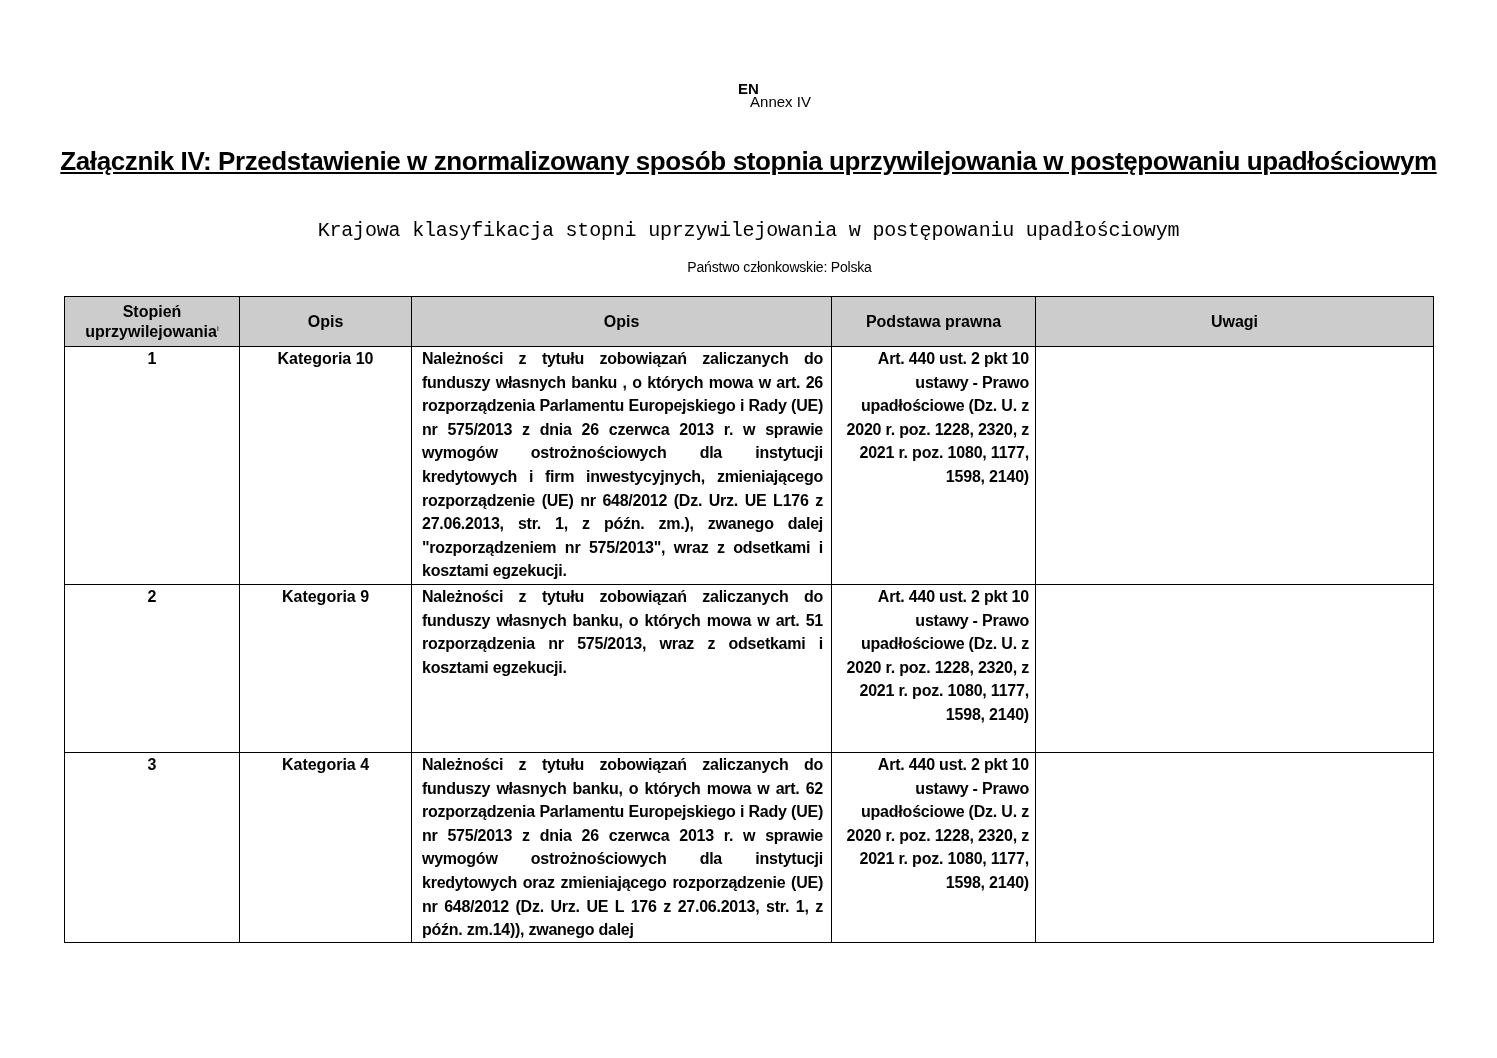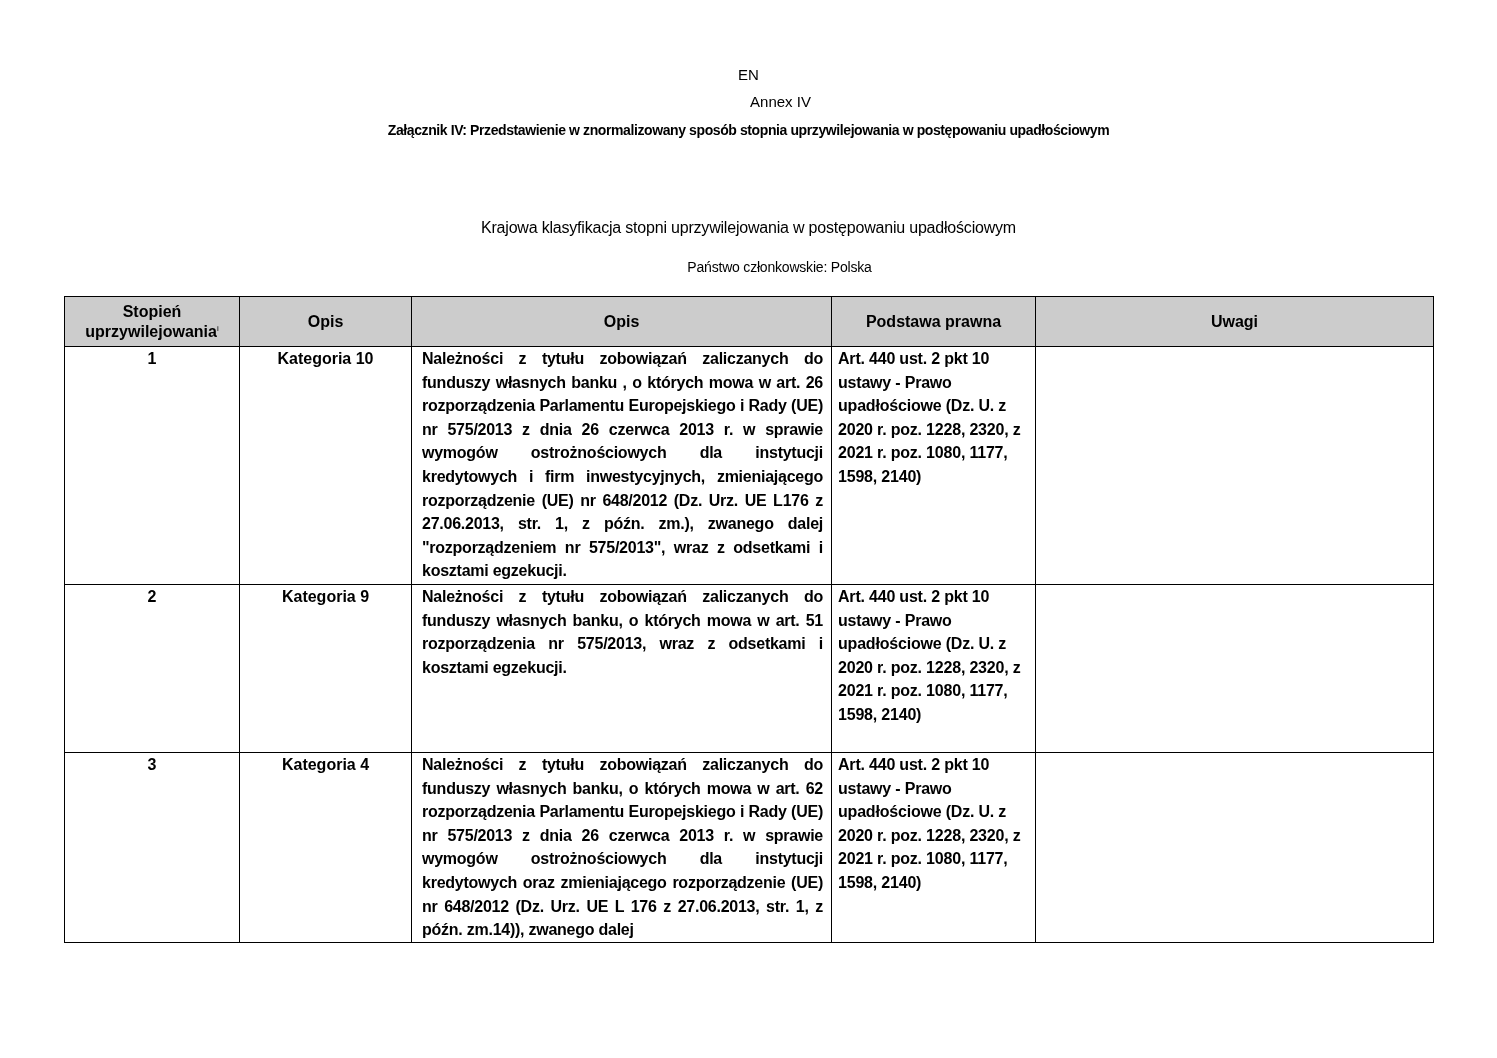--- a/index.html
+++ b/index.html
@@ -1,42 +1,42 @@
 <!DOCTYPE html>
 <html><head>
 <meta charset="utf-8">
 <style>
   html, body { margin: 0; padding: 0; background: #ffffff; }
   body {
     width: 1497px; height: 1058px; position: relative; overflow: hidden;
     font-family: "Liberation Sans", sans-serif; color: #000;
   }
   .hdr { position: absolute; left: 0; width: 1497px; text-align: center; font-size: 15px; }
-  #lang { top: 66px; font-weight: normal; }
+  #lang { top: 80px; font-weight: bold; }
   #annex { top: 93px; margin-left: 32px; }
   #title {
-    top: 122px; font-size: 14px; font-weight: bold; 
+    top: 146px; font-size: 26px; font-weight: bold; text-decoration: underline;
     letter-spacing: -0.4px;
   }
-  #subtitle { top: 219px; font-size: 16px; letter-spacing: -0.2px; }
+  #subtitle { top: 219px; font-size: 20px; letter-spacing: -0.2px; font-family: Liberation Mono, monospace; }
   #state { top: 259px; font-size: 14px; letter-spacing: -0.2px; padding-left: 31px; }
 
   table {
     position: absolute; left: 64px; top: 296px;
     border-collapse: collapse; table-layout: fixed; width: 1369px;
     font-size: 16px; line-height: 23.6px;
   }
   th, td { border: 1.5px solid #000; vertical-align: top; padding: 0; }
   th {
     background: #cccccc; font-weight: bold; text-align: center; vertical-align: middle;
     height: 49px; line-height: 20px; font-size: 16px;
   }
   td.c { text-align: center; font-weight: bold; }
   td.desc { text-align: justify; font-weight: bold; padding: 0 8px 0 10px; letter-spacing: -0.25px; }
-  td.legal { text-align: left; font-weight: bold; padding: 0 6px; letter-spacing: -0.2px; }
+  td.legal { text-align: right; font-weight: bold; padding: 0 6px; letter-spacing: -0.2px; }
   sup { font-size: 8px; line-height: 0; vertical-align: super; font-weight: normal; }
   tr.r1 td { height: 237px; }
   tr.r2 td { height: 167px; }
   tr.r3 td { height: 189px; }
   tr.r3 td.desc { overflow: hidden; }
   .clip { height: 189px; overflow: hidden; }
 </style>
 </head>
 <body>
 

